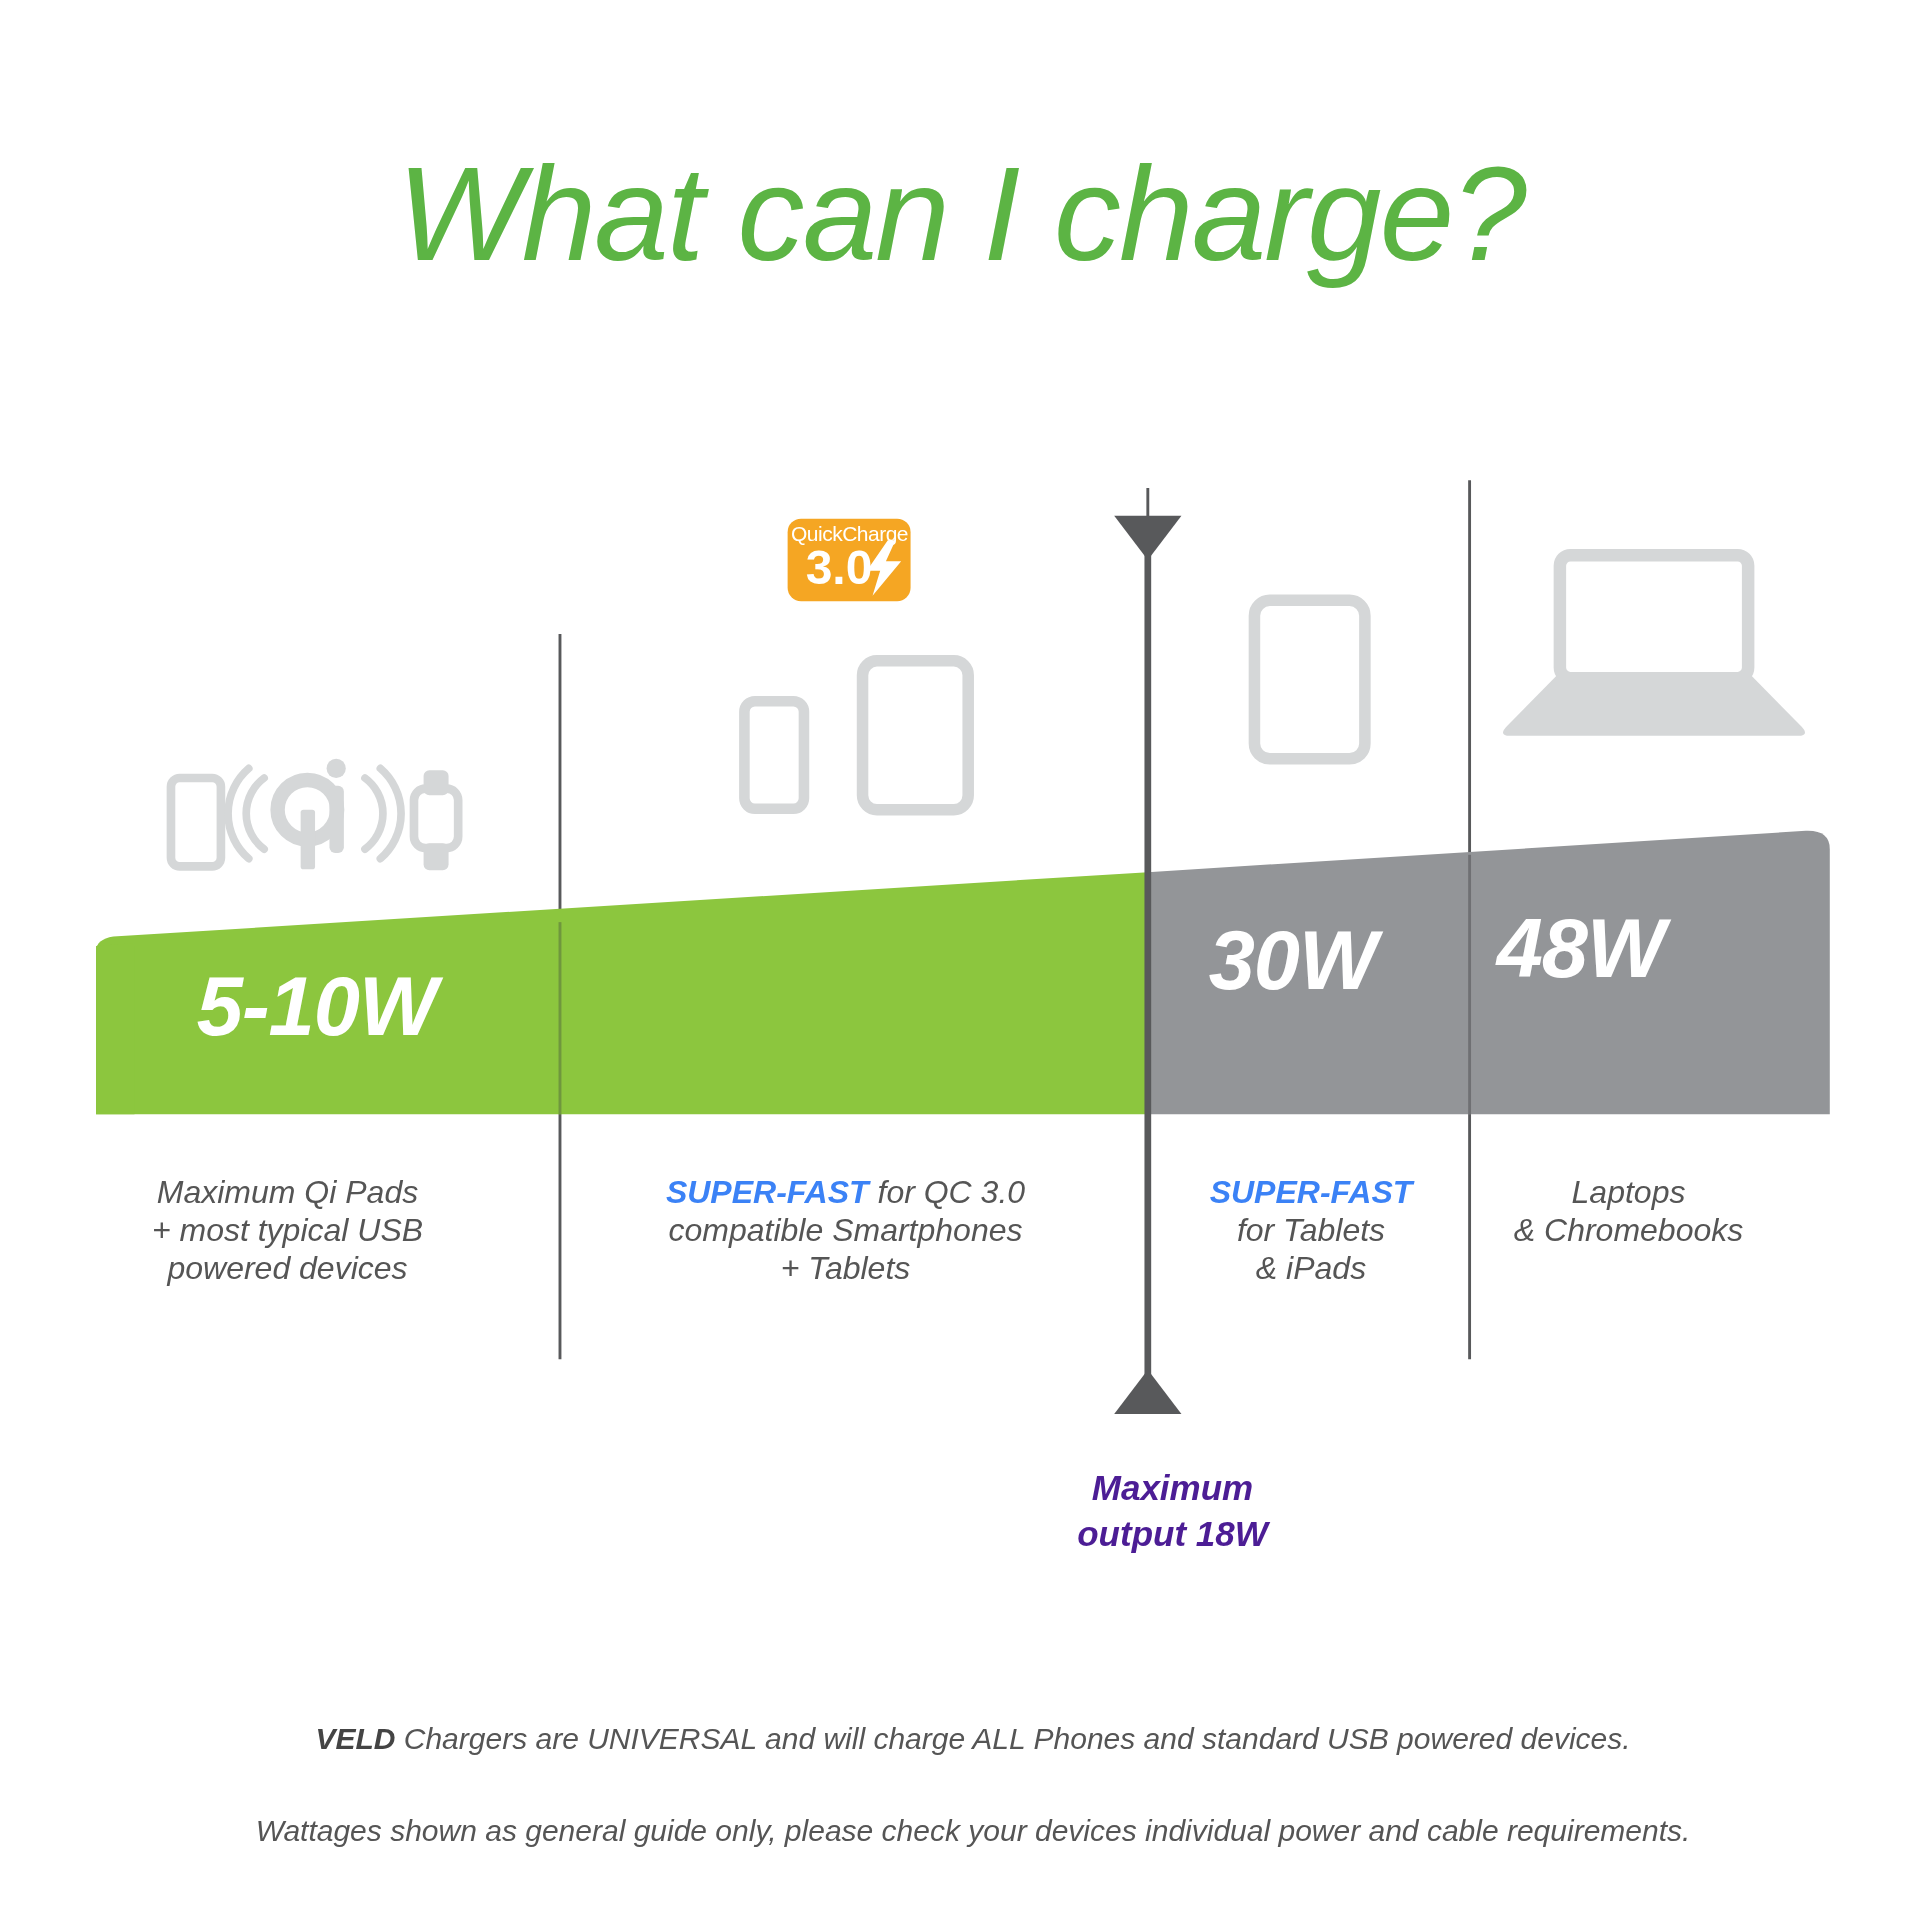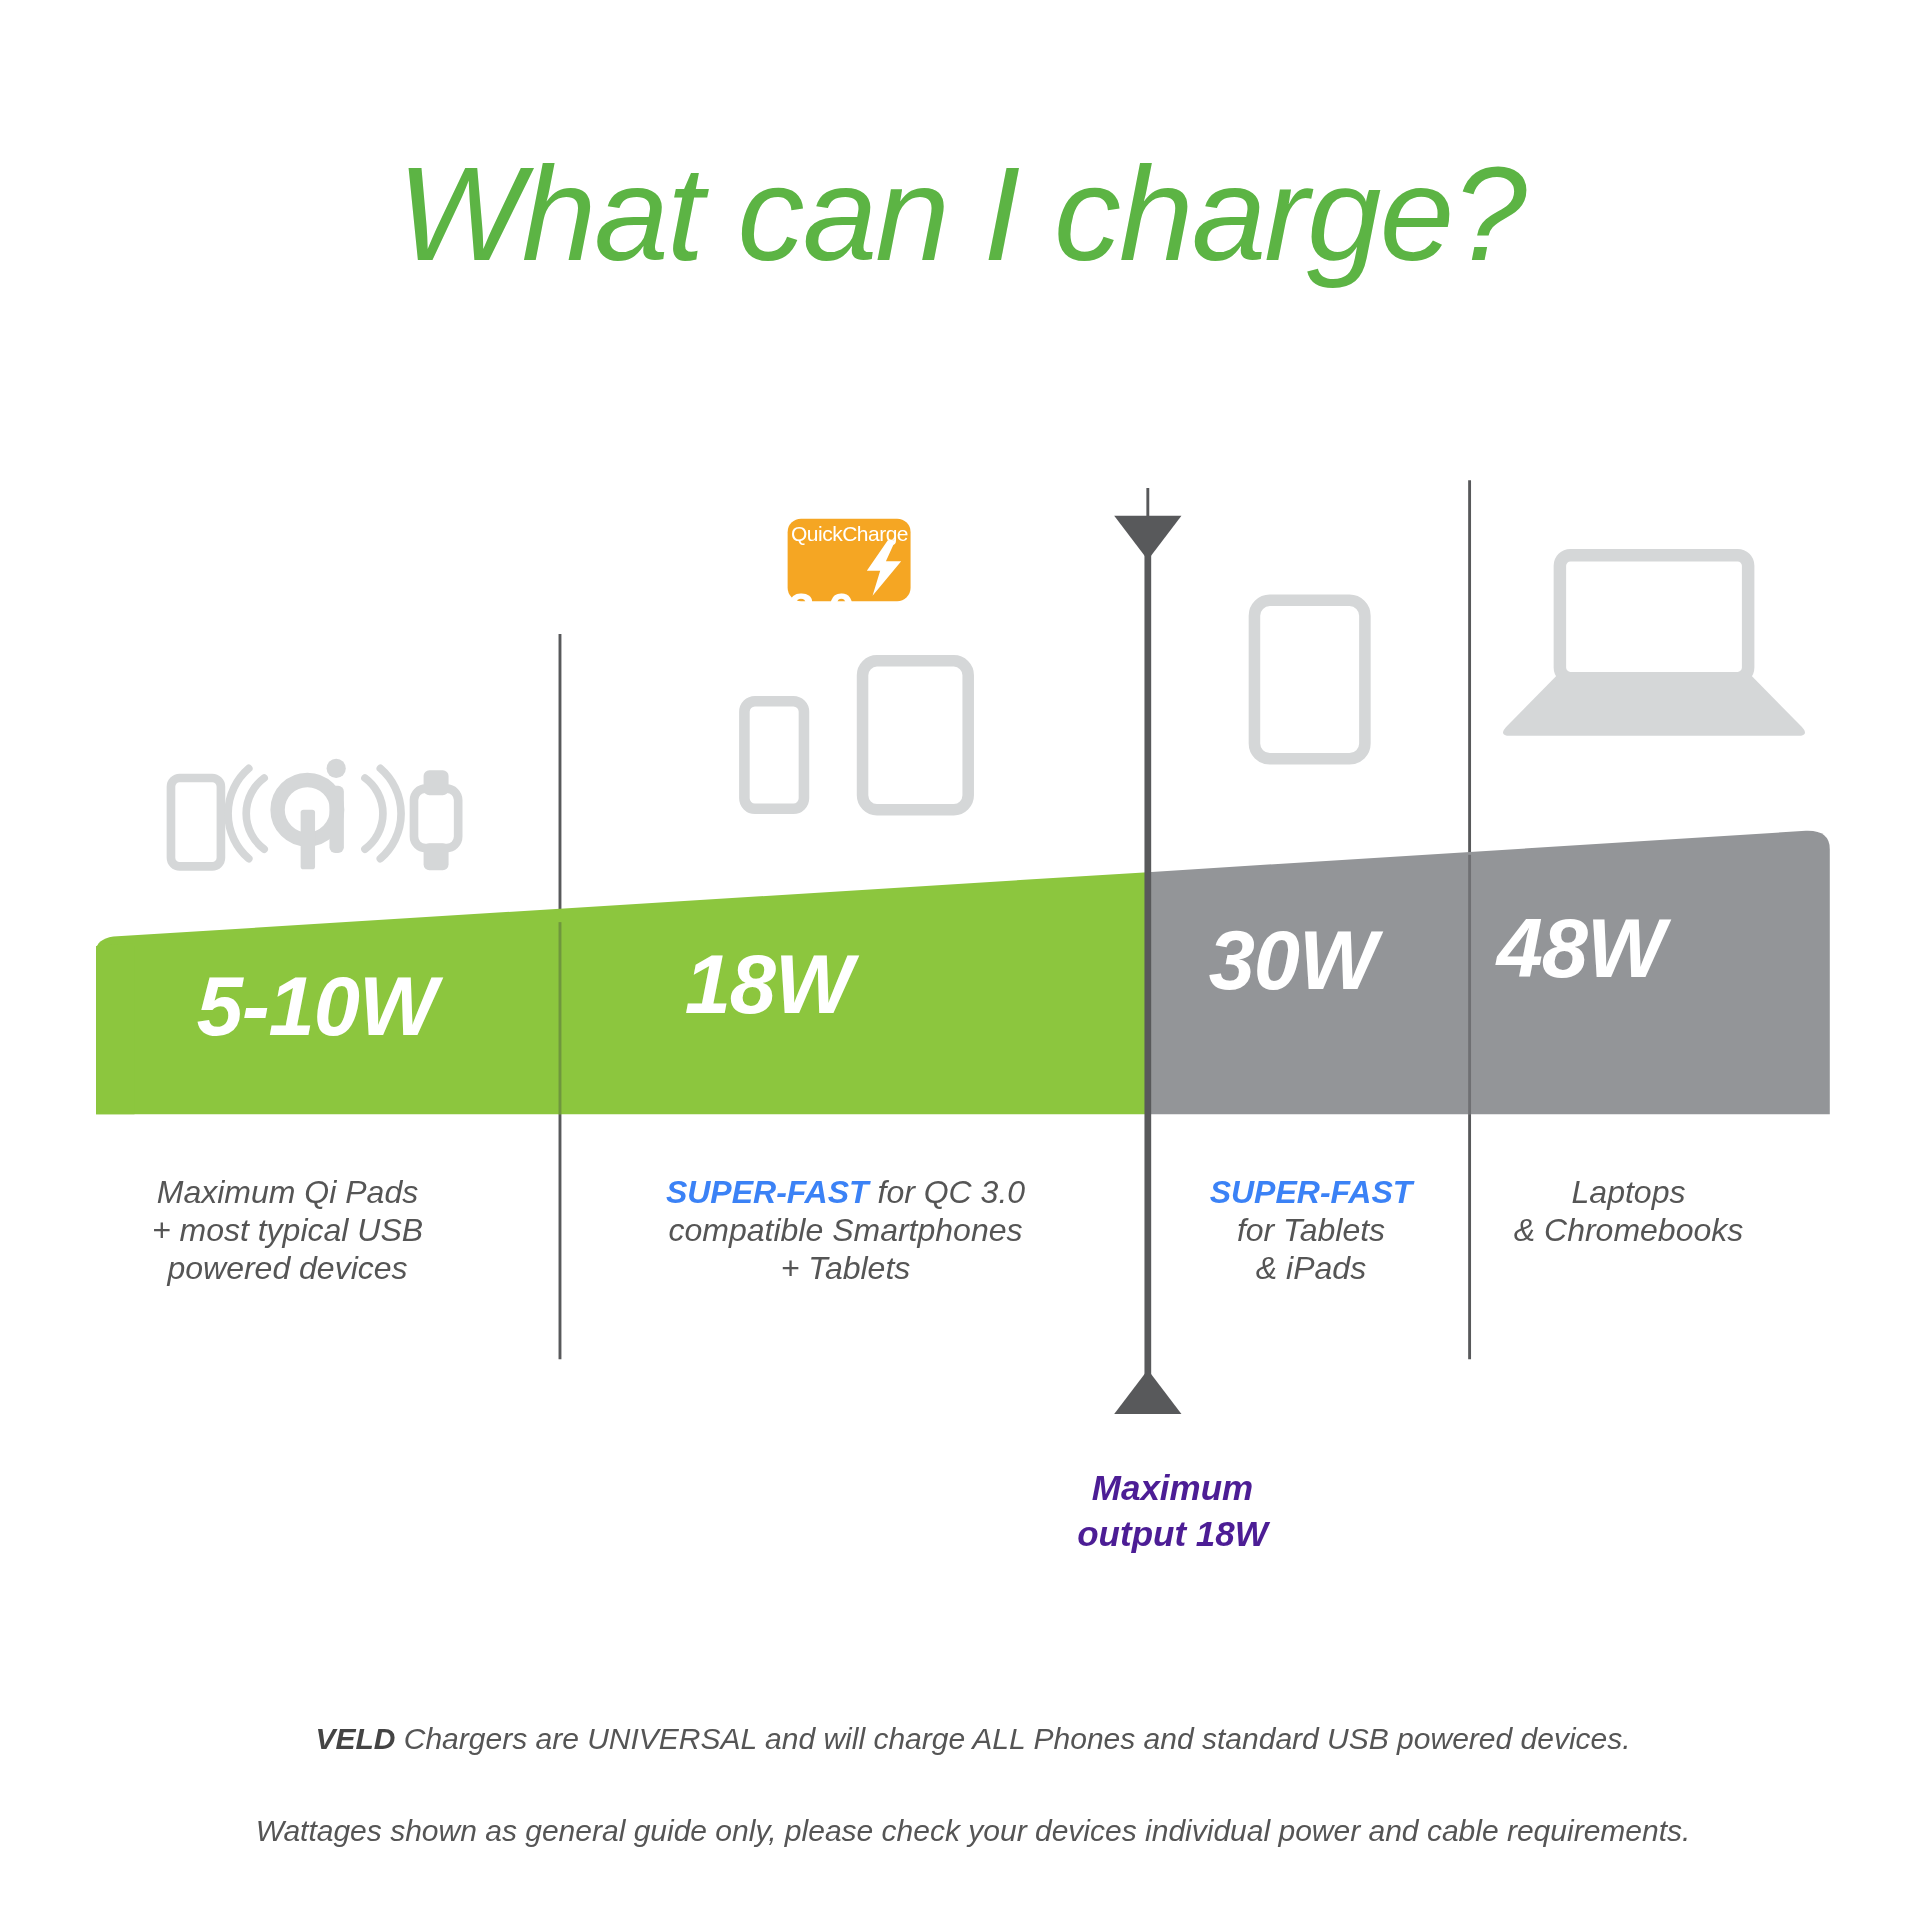--- a/index.html
+++ b/index.html
@@ -145,28 +145,27 @@
     <polygon points="1160,537 1230,537 1195,583" fill="#58595B"></polygon>
     <polygon points="1160,1472 1230,1472 1195,1426" fill="#58595B"></polygon>
 
     <g>
       <rect x="820" y="540" width="128" height="86" rx="14" ry="14" fill="#F5A623"></rect>
     </g>
   </svg>
 
   <div style="position:absolute;left:788px;top:523px;width:123px;text-align:center;
               font-size:21px;color:#fff;letter-spacing:-0.5px;line-height:1;">QuickCharge</div>
-  <div style="position:absolute;left:788px;top:544px;width:102px;text-align:left;
-              font-size:48px;font-weight:bold;color:#fff;line-height:1;margin-top:43px;">3.0</div>
+  <div style="position:absolute;left:788px;top:544px;width:102px;text-align:center;
+              font-size:48px;font-weight:bold;color:#fff;line-height:1;">3.0</div>
   <svg style="position:absolute;left:863px;top:540px;width:42px;height:56px;" viewBox="0 0 44 58">
     <polygon points="26,0 4,32 18,32 10,58 40,22 24,22 34,0" fill="#ffffff"></polygon>
   </svg>
 
   <div class="watt w1">5-10W</div>
-  <div class="watt w2">18W</div>
   <div class="watt w3">30W</div>
   <div class="watt w4">48W</div>
 
   <div class="caption cap1">
     <div>Maximum Qi Pads</div>
     <div>+ most typical USB</div>
     <div>powered devices</div>
   </div>
 
   <div class="caption cap2">

